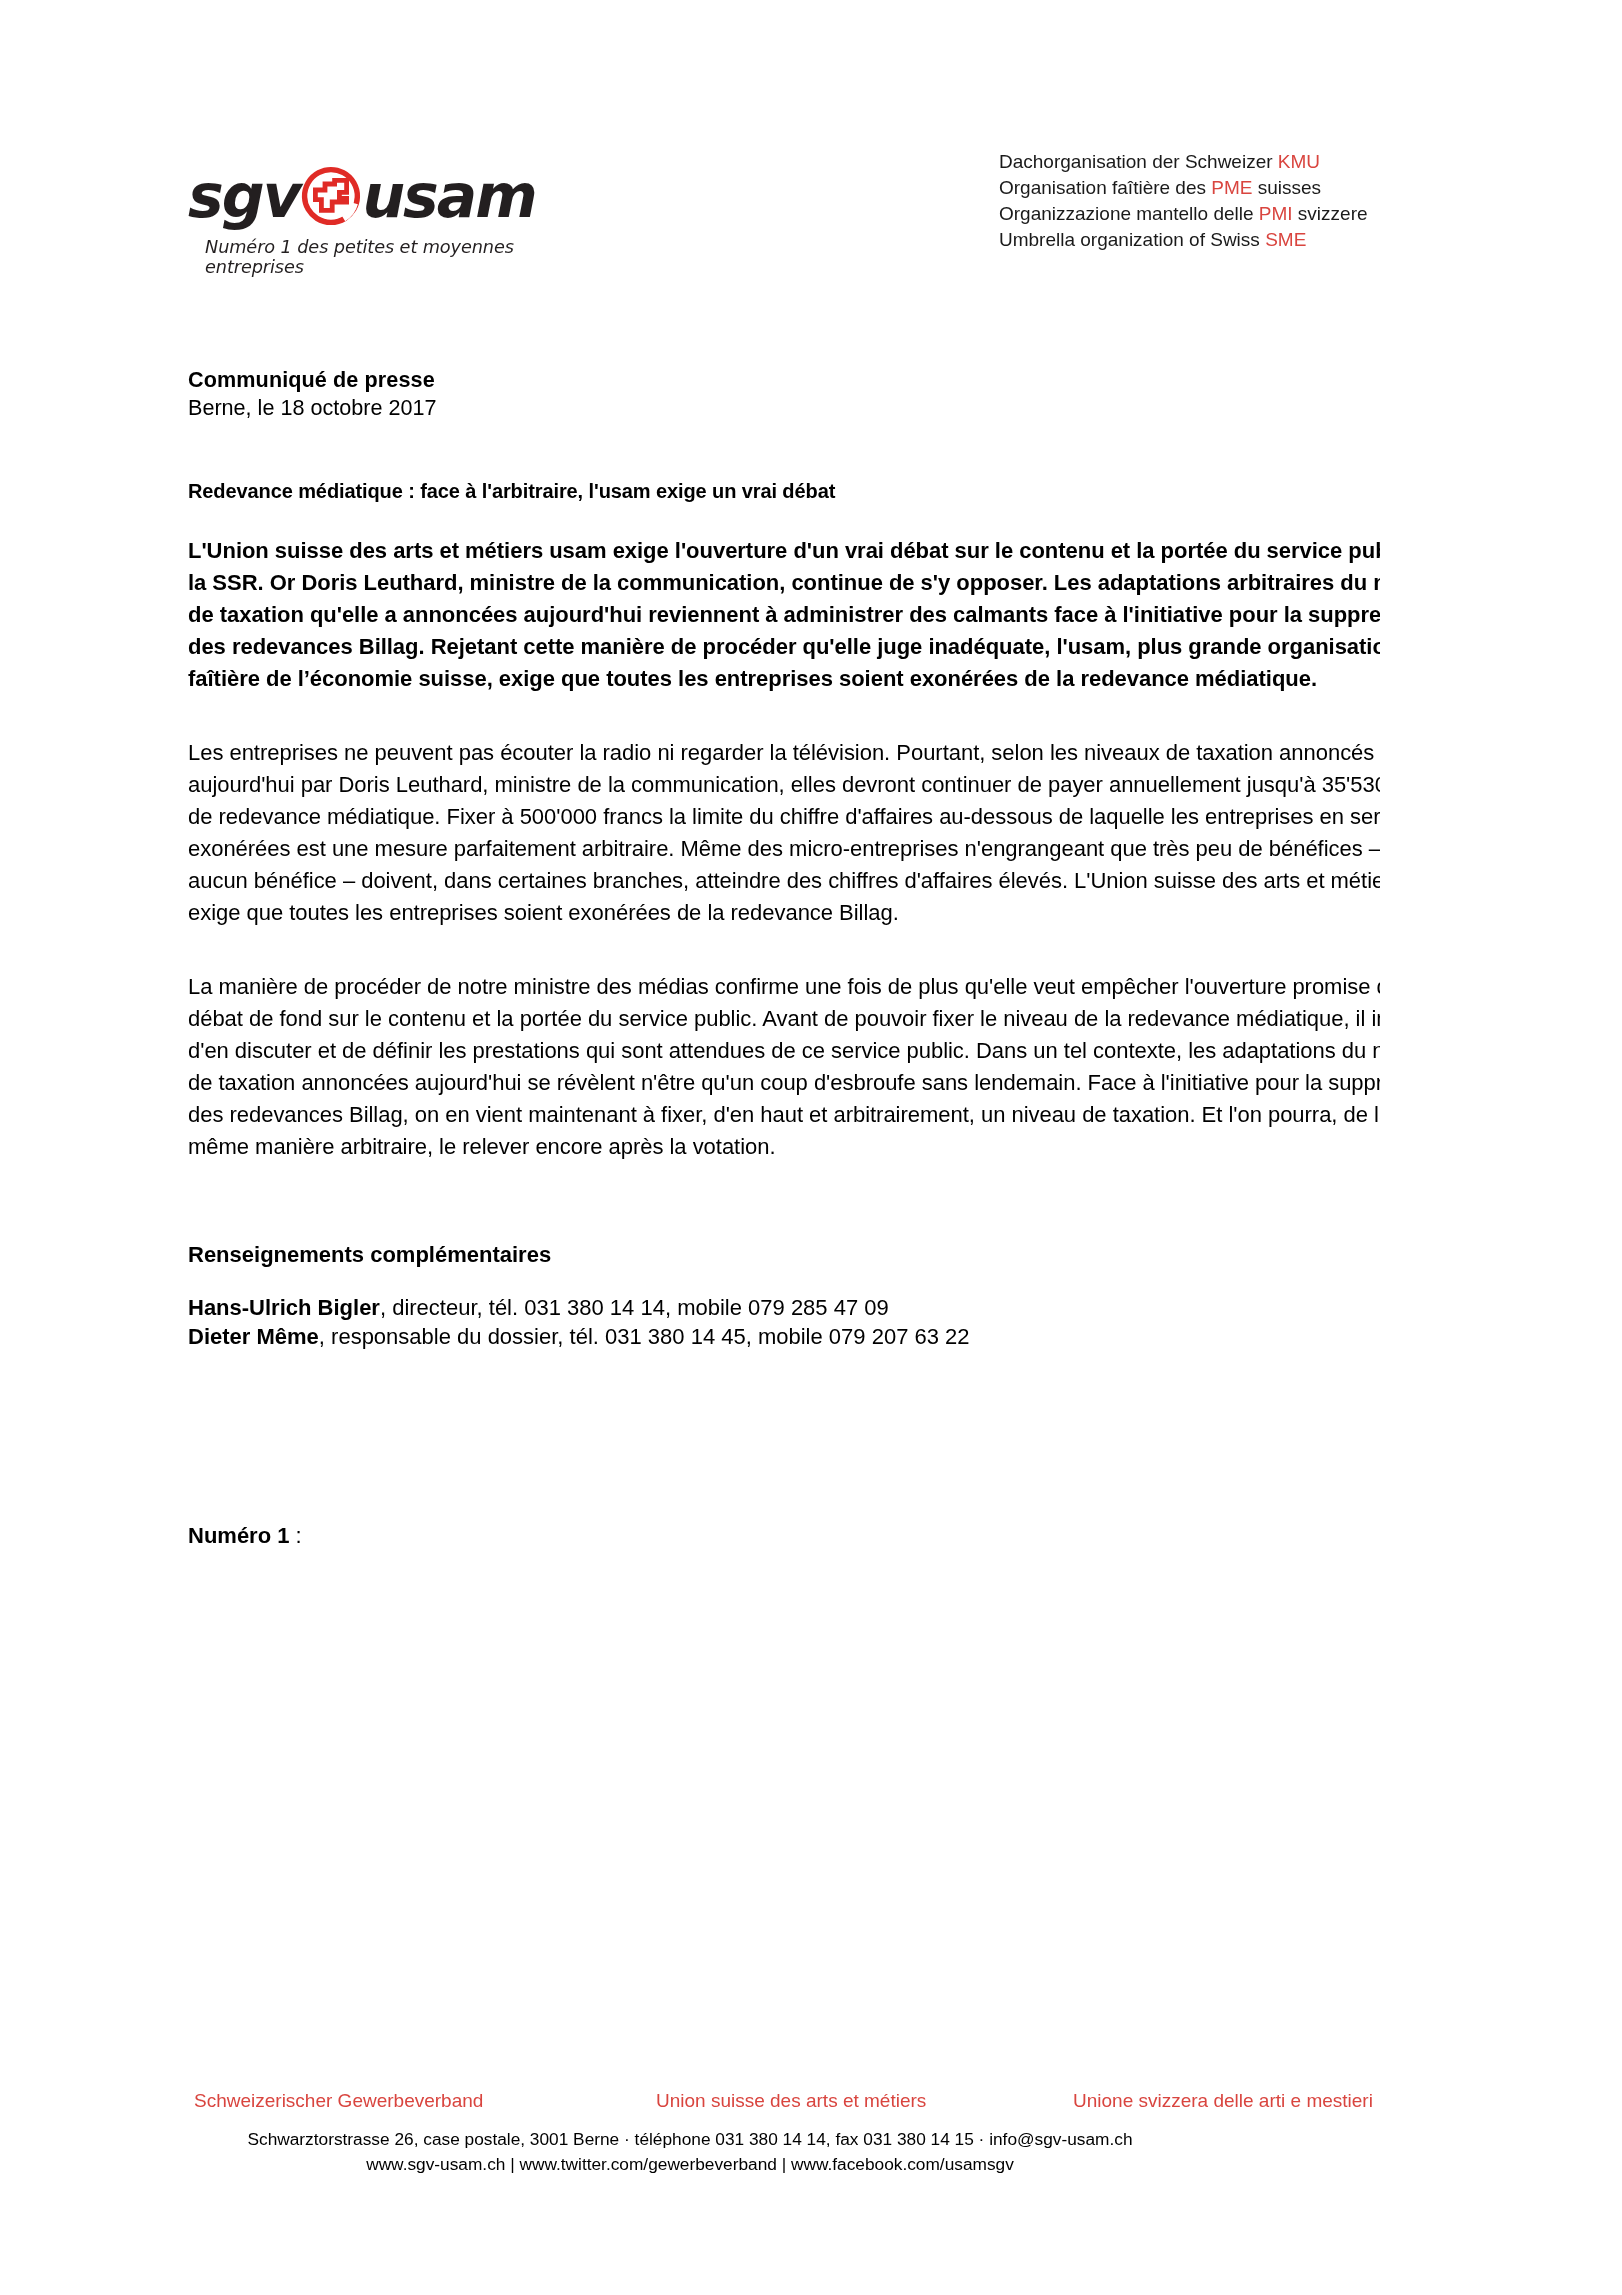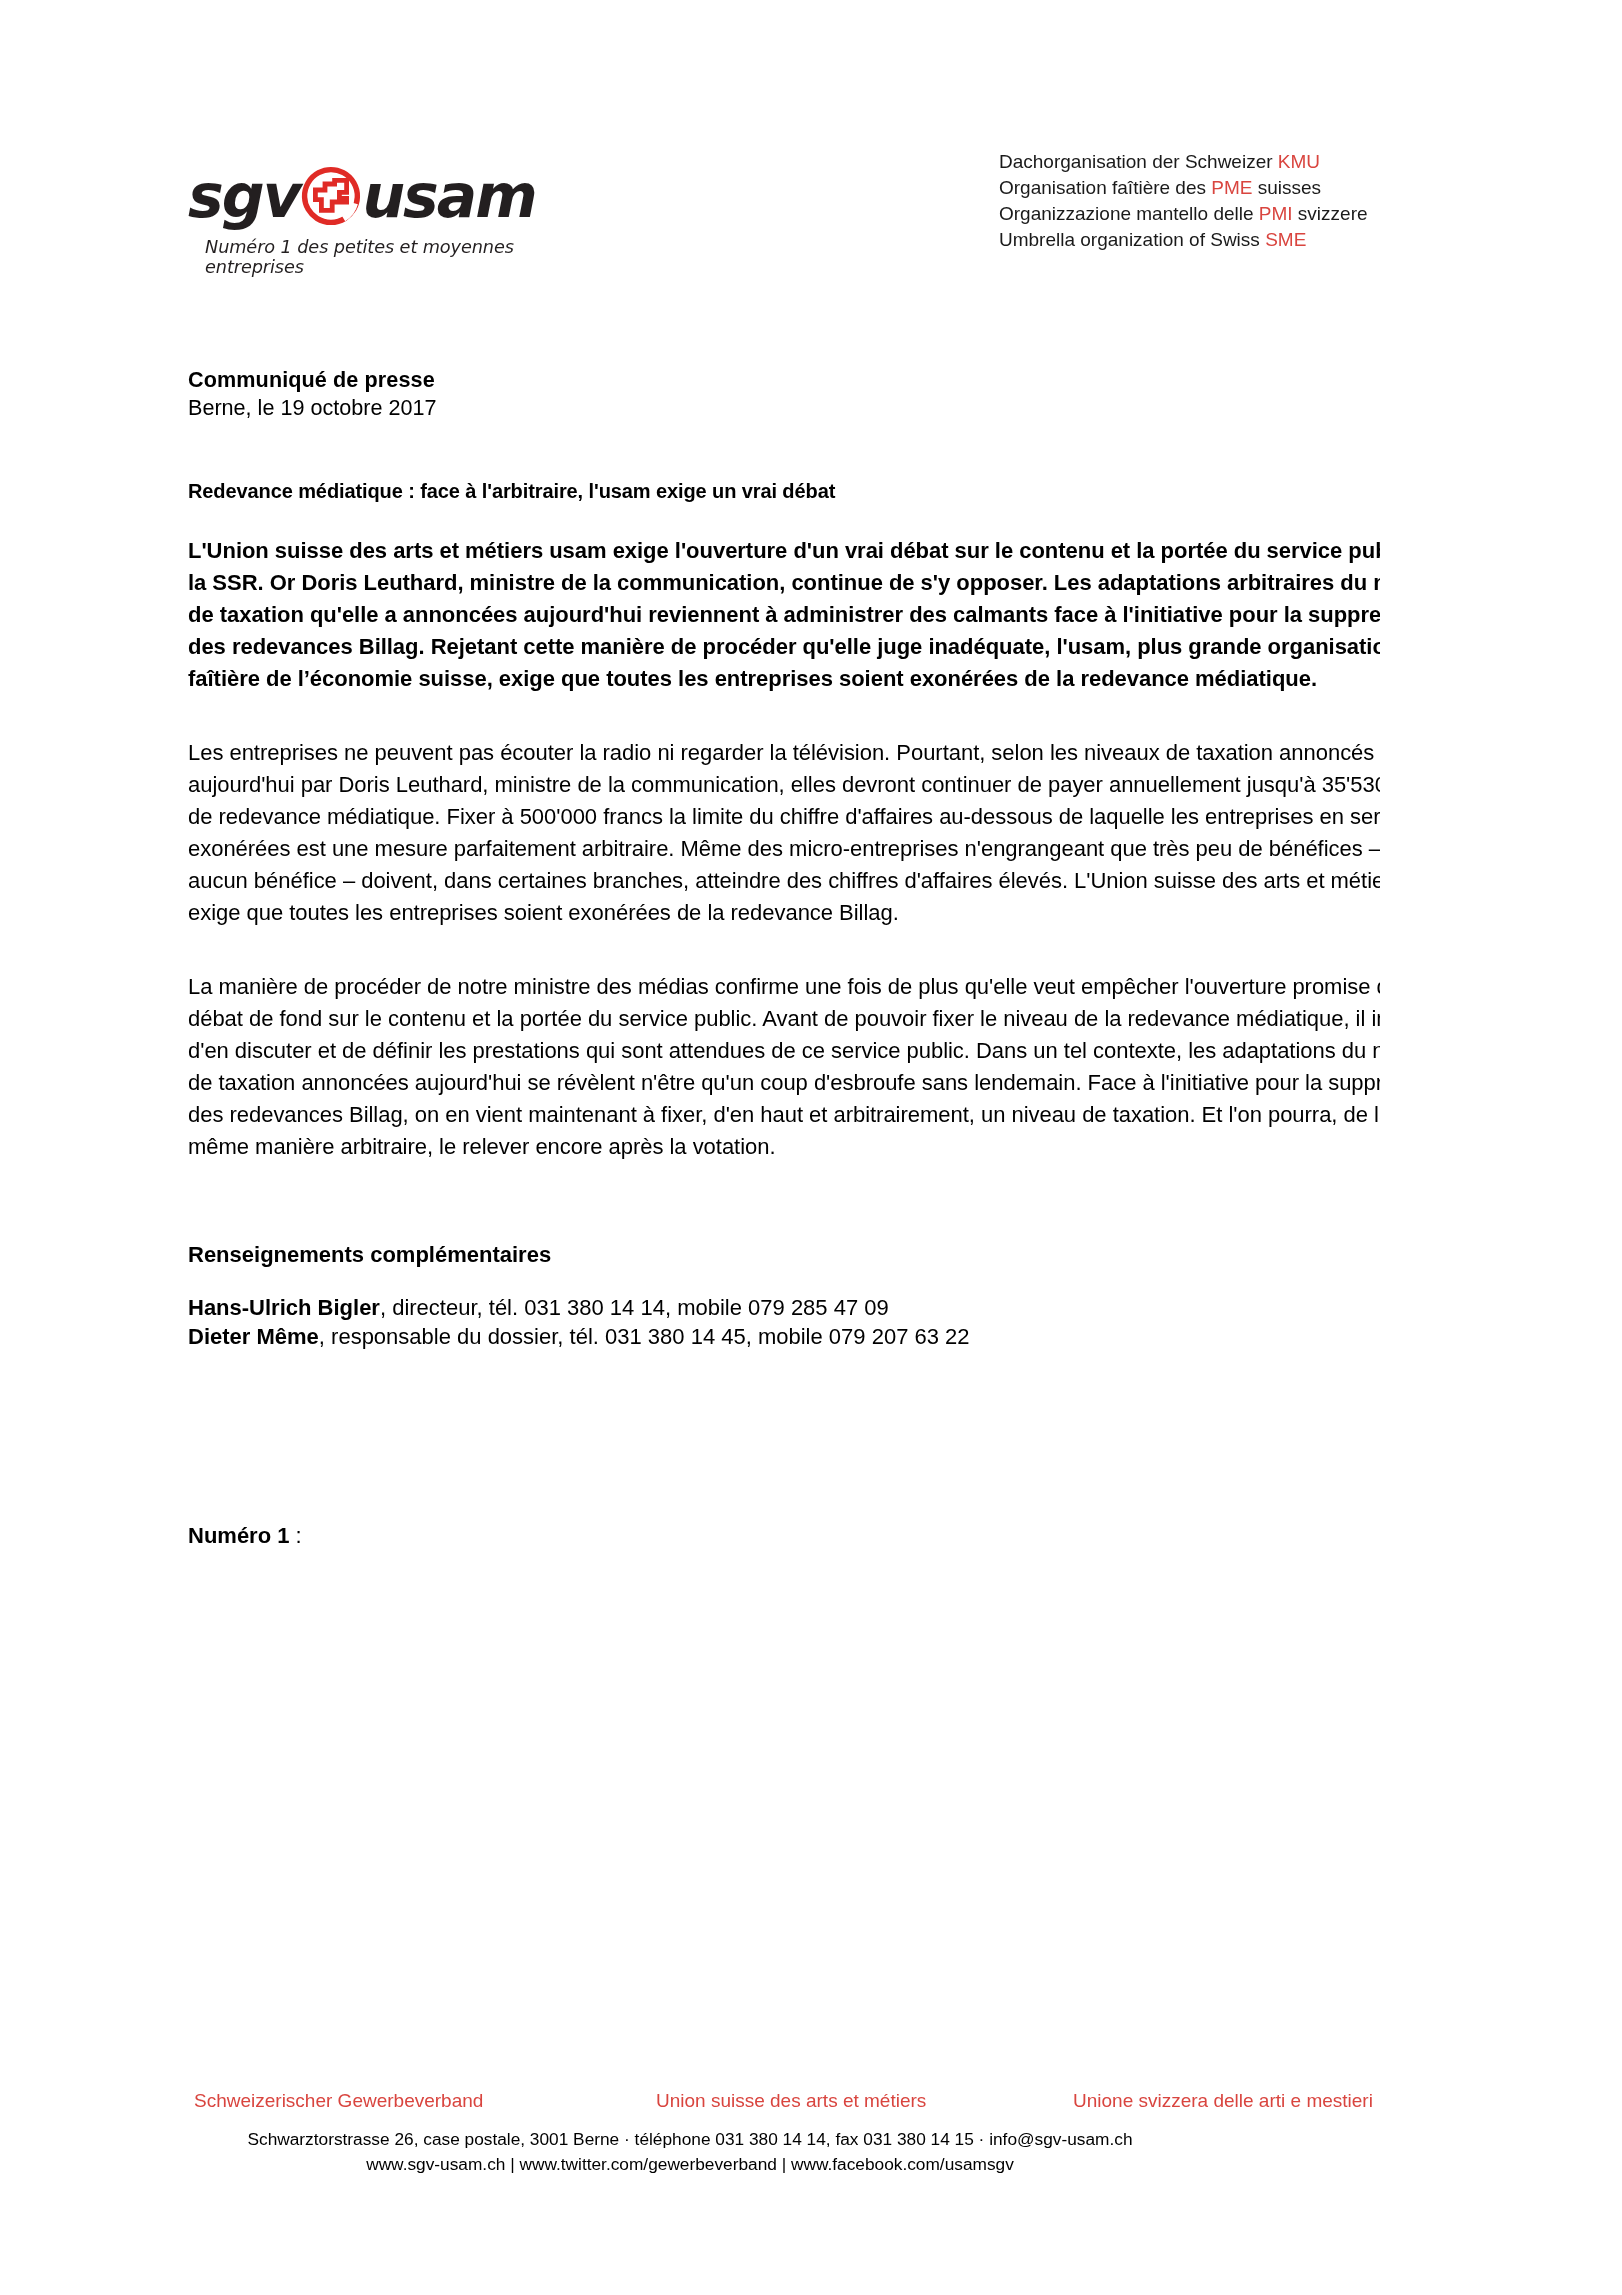--- a/index.html
+++ b/index.html
@@ -211,21 +211,21 @@
       <div><span>Dachorganisation der Schweizer </span><span class="acr">KMU</span><span></span></div>
       <div><span>Organisation faîtière des </span><span class="acr">PME</span><span> suisses</span></div>
       <div><span>Organizzazione mantello delle </span><span class="acr">PMI</span><span> svizzere</span></div>
       <div><span>Umbrella organization of Swiss </span><span class="acr">SME</span><span></span></div>
     </div>
   </div>
 
   <div class="doc">
 
     <div class="meta-line bold">Communiqué de presse</div>
-    <div class="meta-line">Berne, le 19 octobre 2017</div>
+    <div class="meta-line">Berne, le 18 octobre 2017</div>
 
     <h1 class="doc-title">Redevance médiatique : face à l'arbitraire, l'usam exige un vrai débat</h1>
 
     <p class="lead">L'Union suisse des arts et métiers usam exige l'ouverture d'un vrai débat sur le contenu et la portée du service public de la SSR. Or Doris Leuthard, ministre de la communication, continue de s'y opposer. Les adaptations arbitraires du niveau de taxation qu'elle a annoncées aujourd'hui reviennent à administrer des calmants face à l'initiative pour la suppression des redevances Billag. Rejetant cette manière de procéder qu'elle juge inadéquate, l'usam, plus grande organisation faîtière de l’économie suisse, exige que toutes les entreprises soient exonérées de la redevance médiatique.</p>
 
     <p class="para">Les entreprises ne peuvent pas écouter la radio ni regarder la télévision. Pourtant, selon les niveaux de taxation annoncés aujourd'hui par Doris Leuthard, ministre de la communication, elles devront continuer de payer annuellement jusqu'à 35'530 francs de redevance médiatique. Fixer à 500'000 francs la limite du chiffre d'affaires au-dessous de laquelle les entreprises en seront exonérées est une mesure parfaitement arbitraire. Même des micro-entreprises n'engrangeant que très peu de bénéfices – voire aucun bénéfice – doivent, dans certaines branches, atteindre des chiffres d'affaires élevés. L'Union suisse des arts et métiers exige que toutes les entreprises soient exonérées de la redevance Billag.</p>
     <p class="para">La manière de procéder de notre ministre des médias confirme une fois de plus qu'elle veut empêcher l'ouverture promise d'un débat de fond sur le contenu et la portée du service public. Avant de pouvoir fixer le niveau de la redevance médiatique, il importe d'en discuter et de définir les prestations qui sont attendues de ce service public. Dans un tel contexte, les adaptations du niveau de taxation annoncées aujourd'hui se révèlent n'être qu'un coup d'esbroufe sans lendemain. Face à l'initiative pour la suppression des redevances Billag, on en vient maintenant à fixer, d'en haut et arbitrairement, un niveau de taxation. Et l'on pourra, de la même manière arbitraire, le relever encore après la votation.</p>
 
     <div class="contacts-heading">Renseignements complémentaires</div>
     <div class="contact-list">

